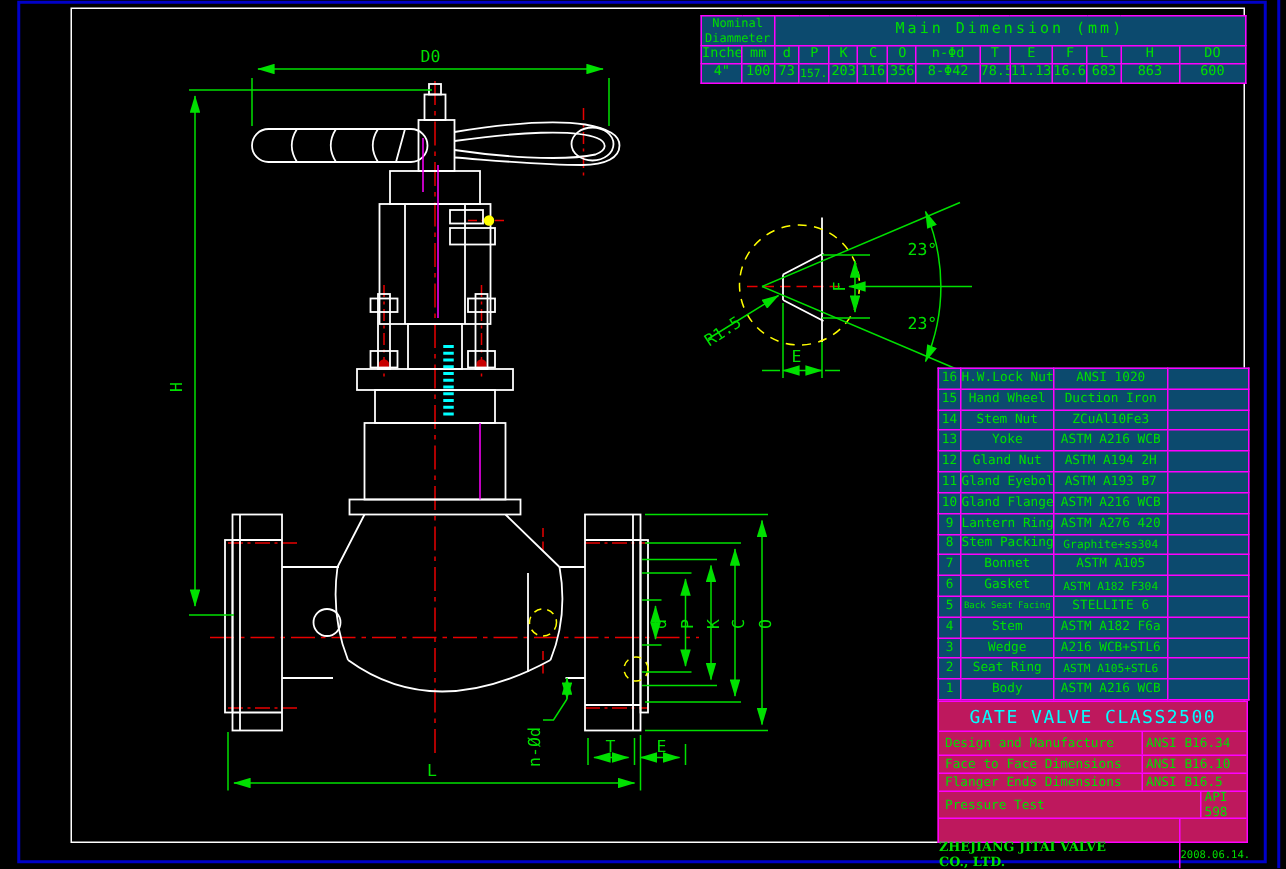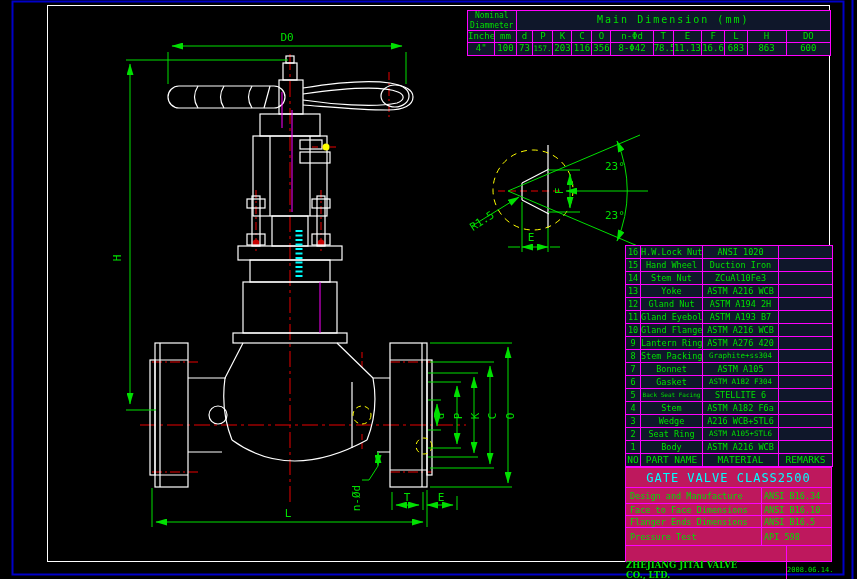--- a/index.html
+++ b/index.html
@@ -1,20 +1,20 @@
 <!DOCTYPE html>
 <html><head>
 <meta charset="utf-8">
 <style>
   html,body{margin:0;padding:0;background:#000;}
   #sheet{position:relative;width:857px;height:579px;background:#000;overflow:hidden;
          font-family:"DejaVu Sans Mono","Liberation Mono",monospace;}
   svg{position:absolute;left:0;top:0;}
   svg text{fill:#00e000;font-family:"DejaVu Sans Mono","Liberation Mono",monospace;font-size:11px;}
-  table{border-collapse:collapse;table-layout:fixed;position:absolute;background:#0f172a;}
+  table{border-collapse:collapse;table-layout:fixed;position:absolute;background:#0c4a6e;}
   td,th{border:1px solid #ff00ff;color:#00e000;font-weight:normal;text-align:center;
         padding:0;font-size:9px;line-height:1.05;overflow:hidden;white-space:nowrap;}
   #main-dim-table{left:467px;top:10px;width:364px;}
   #main-dim-table .corner{font-size:8px;line-height:1.2;}
   #main-dim-table .mtitle{font-size:10px;letter-spacing:2px;}
   #main-dim-table tr.hdr td{height:11px;}
   #main-dim-table tr.val td{height:12px;}
   #parts-table{left:625px;top:245px;width:207px;height:222px;}
   #parts-table td{font-size:8.5px;height:11px;}
   #parts-table tr.phdr td{font-size:9.5px;}
@@ -342,45 +342,39 @@
           <td>Seat Ring</td>
           <td style="font-size: 7.5px;">ASTM A105+STL6</td>
           <td></td>
         </tr>
         <tr>
           <td>1</td>
           <td>Body</td>
           <td>ASTM A216 WCB</td>
           <td></td>
         </tr>
-        <tr class="phdr">
-          <td>NO</td>
-          <td>PART NAME</td>
-          <td>MATERIAL</td>
-          <td>REMARKS</td>
-        </tr>
       </tbody>
 </table>
 
 <div id="title-block">
   <div id="tb-title">GATE VALVE CLASS2500</div>
   <div id="spec-rows">
         <div class="spec-row" style="height: 15px;">
           <div class="spec-label">Design and Manufacture</div>
           <div class="spec-value">ANSI B16.34</div>
         </div>
         <div class="spec-row" style="height: 11px;">
           <div class="spec-label">Face to Face Dimensions</div>
           <div class="spec-value">ANSI B16.10</div>
         </div>
         <div class="spec-row" style="height: 11px;">
           <div class="spec-label">Flanger Ends Dimensions</div>
           <div class="spec-value">ANSI B16.5</div>
         </div>
-        <div class="spec-row" style="height: 17px;">
+        <div class="spec-row" style="height: 17px; gap: 39px;">
           <div class="spec-label">Pressure Test</div>
           <div class="spec-value">API 598</div>
         </div>
       </div>
   <div id="company-row">
     <div id="company-name">ZHEJIANG JITAI VALVE CO., LTD.</div>
     <div id="date-label">DATE</div>
     <div id="date-value">2008.06.14.</div>
   </div>
 </div>

